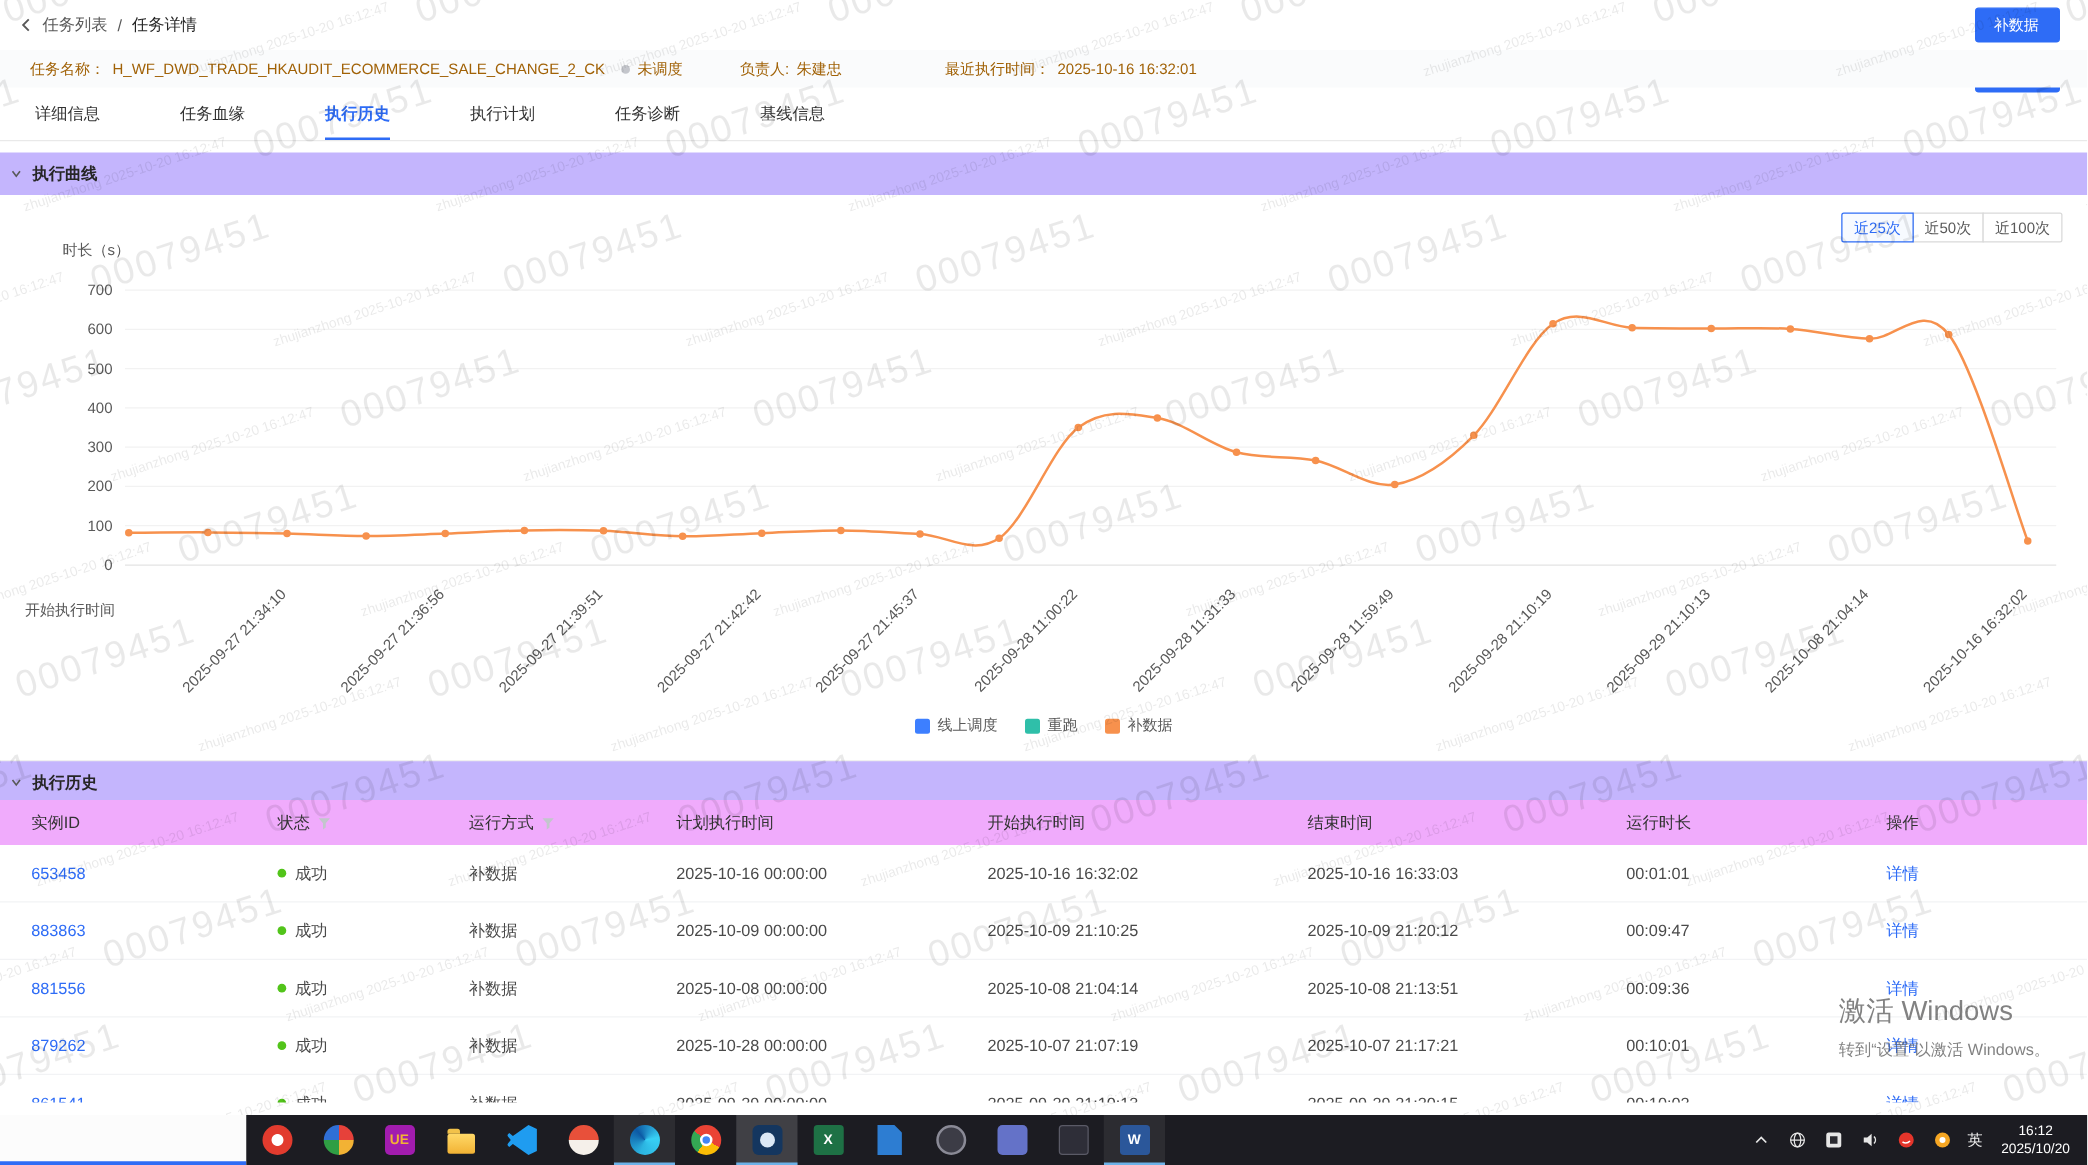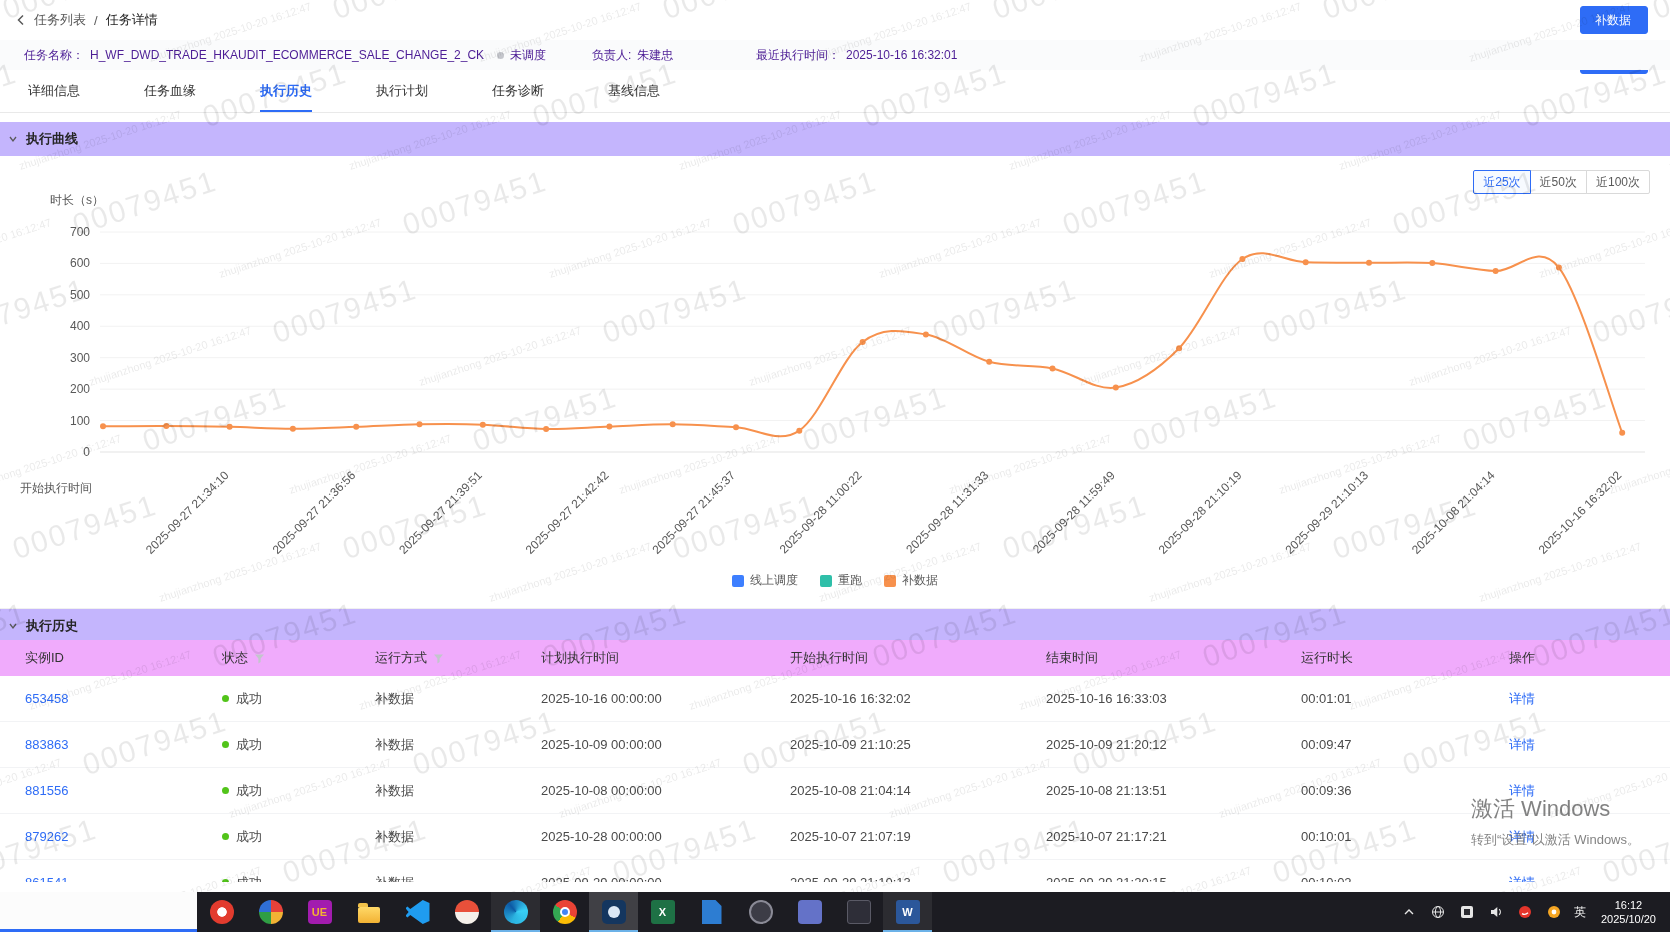--- a/index.html
+++ b/index.html
@@ -12,21 +12,21 @@
   .breadcrumb{display:flex;align-items:center;gap:8px;font-size:13px;color:#595959;}
   .breadcrumb .cur{color:#262626;}
   .crumb-back{display:flex;align-items:center;cursor:pointer;}
   .actions{display:flex;gap:12px;flex-direction:column;}
   .btn{height:28px;padding:0 14px;font-size:12px;border-radius:3px;border:1px solid #2e6cf6;
        background:#2e6cf6;color:#fff;display:flex;align-items:center;gap:5px;cursor:pointer;
        font-family:inherit;}
   .btn.ghost{background:#fff;color:#2e6cf6;}
 
   
-  .inforow{position:absolute;top:40px;left:0;right:0;height:30px;background:#fafbfc;font-size:12px;color:#4c1d95;}
+  .inforow{position:absolute;top:40px;left:0;right:0;height:30px;background:#fafbfc;font-size:12px;color:#a16207;}
   .inforow .abs{position:absolute;top:0;height:30px;display:flex;align-items:center;gap:6px;white-space:nowrap;}
   .dot{display:inline-block;width:7px;height:7px;border-radius:50%;}
   .dot.gray{background:#c4c6cc;}
   .dot.green{background:#52c41a;}
 
   
   .tabs{position:absolute;top:70px;left:0;right:0;height:42px;border-bottom:1px solid #e9e9e9;
         display:flex;align-items:stretch;padding-left:28px;gap:64px;font-size:13px;color:#333;}
   .tab{display:flex;align-items:center;position:relative;cursor:pointer;}
   .tab.active{color:#2e6cf6;font-weight:bold;}

